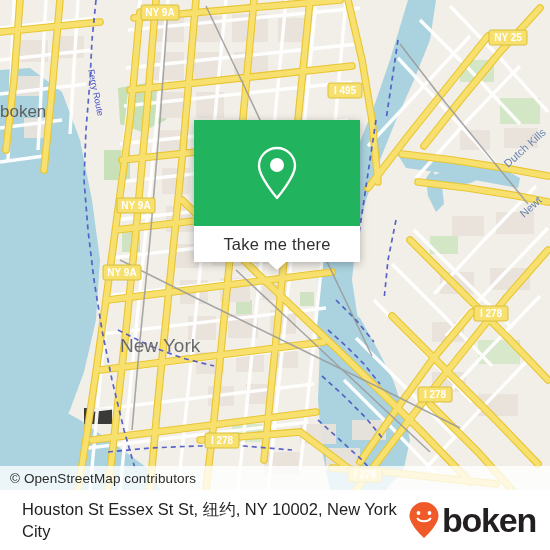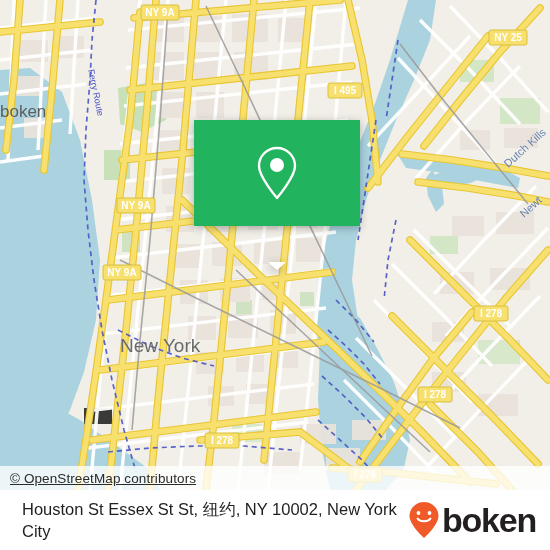--- a/index.html
+++ b/index.html
@@ -42,21 +42,20 @@
     align-items: center;
     padding-left: 10px;
     box-sizing: border-box;
     z-index: 40;
   }
   #attribution-bar .attr-text {
     font-size: 13.5px;
     color: #2b2b2b;
     letter-spacing: 0.1px;
     white-space: nowrap;
-    text-decoration: underline;
   }
 
   
   #popup-card {
     position: absolute;
     left: 194px;
     top: 120px;
     width: 166px;
     z-index: 50;
     filter: drop-shadow(0 2px 4px rgba(0,0,0,0.28));
@@ -418,20 +417,23 @@
     </div>
   </div>
 
   <div id="popup-card">
     <div id="popup-green">
       <svg class="pin-glyph" viewBox="0 0 50 60">
         <path d="M25 5 C15 5 7 13 7 23 C7 34 25 55 25 55 C25 55 43 34 43 23 C43 13 35 5 25 5 Z" fill="none" stroke="#ffffff" stroke-width="2.4" stroke-linejoin="round"></path>
         <circle cx="25" cy="22" r="7" fill="#ffffff"></circle>
       </svg>
     </div>
+    <div id="popup-action">
+      <span class="take-label">Take me there</span>
+    </div>
     <div id="popup-tail"></div>
   </div>
 
   <div id="footer">
     <div id="footer-address">Houston St Essex St St, 纽约, NY 10002, New York City</div>
     <div id="moovit-logo">
       <svg width="32" height="38" viewBox="0 0 32 38">
         <path d="M16 1 C8 1 1.5 7.3 1.5 15 C1.5 24 16 37 16 37 C16 37 30.5 24 30.5 15 C30.5 7.3 24 1 16 1 Z" fill="#ef5a28"></path>
         <circle cx="10.5" cy="12" r="1.9" fill="#ffffff"></circle>
         <circle cx="21.5" cy="12" r="1.9" fill="#ffffff"></circle>

